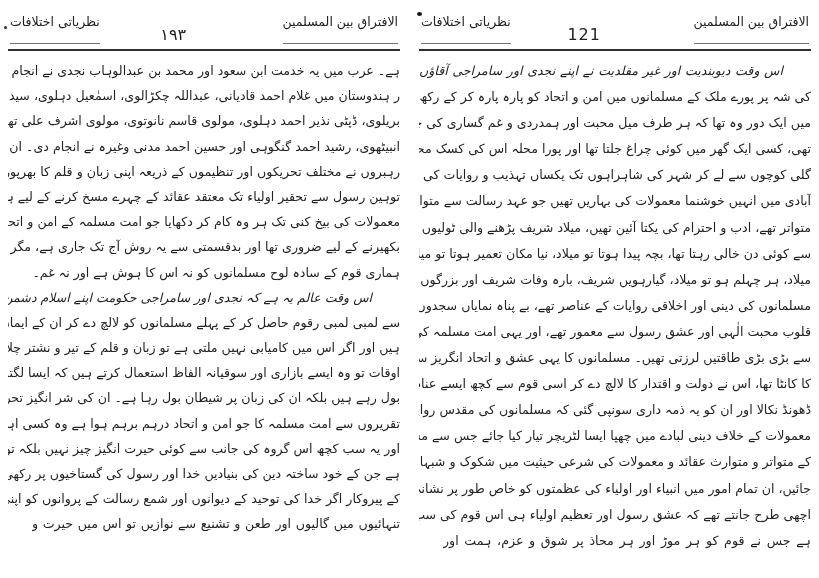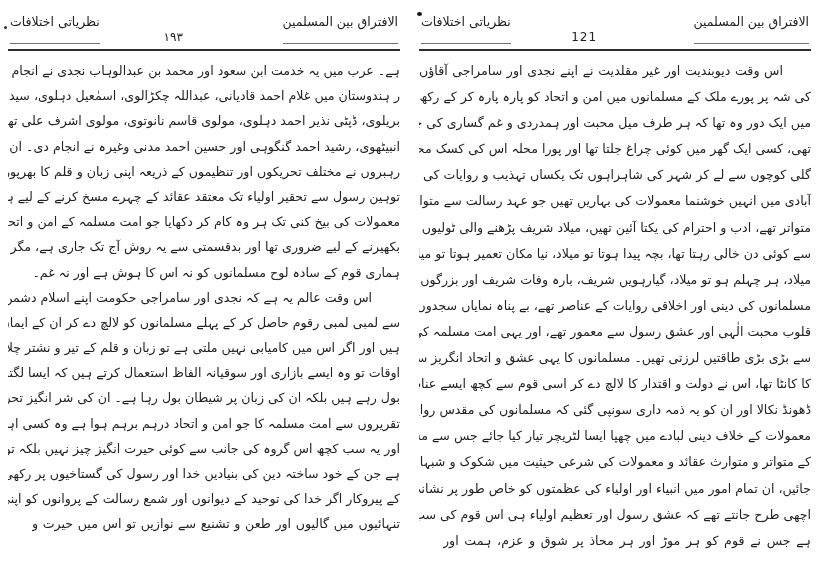--- a/index.html
+++ b/index.html
@@ -9,30 +9,30 @@
     font-family:"DejaVu Sans","Liberation Sans",sans-serif;
   }
   .page{position:absolute;top:10px;width:392px;}
   .page--right{left:419px;}
   .page--left{left:8px;}
   .page-header{
     display:flex;direction:rtl;align-items:flex-end;justify-content:space-between;
     font-size:12.5px;padding:4px 2px 3px 2px;color:#222;
   }
   .hdr-title{border-bottom:1px solid #737373;padding-bottom:14px;letter-spacing:.5px;}
-  .hdr-num{font-size:12px;letter-spacing:1px;transform:translatex(-18px);}
+  .hdr-num{font-size:16px;letter-spacing:1px;transform:translatex(-18px);}
   .hdr-rule{border:0;border-top:2px solid #2e2e2e;margin:2px 0 7px 0;}
   .page-body{direction:rtl;font-size:12.6px;color:#232323;}
   .line{
     height:25.2px;line-height:25.2px;overflow:hidden;white-space:nowrap;
     text-align:justify;text-align-last:justify;
   }
   .page--right .line{height:26.1px;line-height:26.1px;}
   .line.para-end{text-align-last:right;white-space:normal;margin-left:24px;}
-  .line.indent{padding-right:28px;}
+  .line.indent{padding-right:28px;font-style:italic;}
   .speck{position:absolute;left:417px;top:12px;width:5px;height:4px;background:#161616;border-radius:50%;}
   .speck2{position:absolute;left:4px;top:26px;width:3px;height:3px;background:#333;border-radius:50%;}
 </style>
 </head>
 <body>
 
 <div class="page page--right">
   <div class="page-header">
     <span class="hdr-title">الافتراق بین المسلمین</span>
     <span class="hdr-num">121</span>

